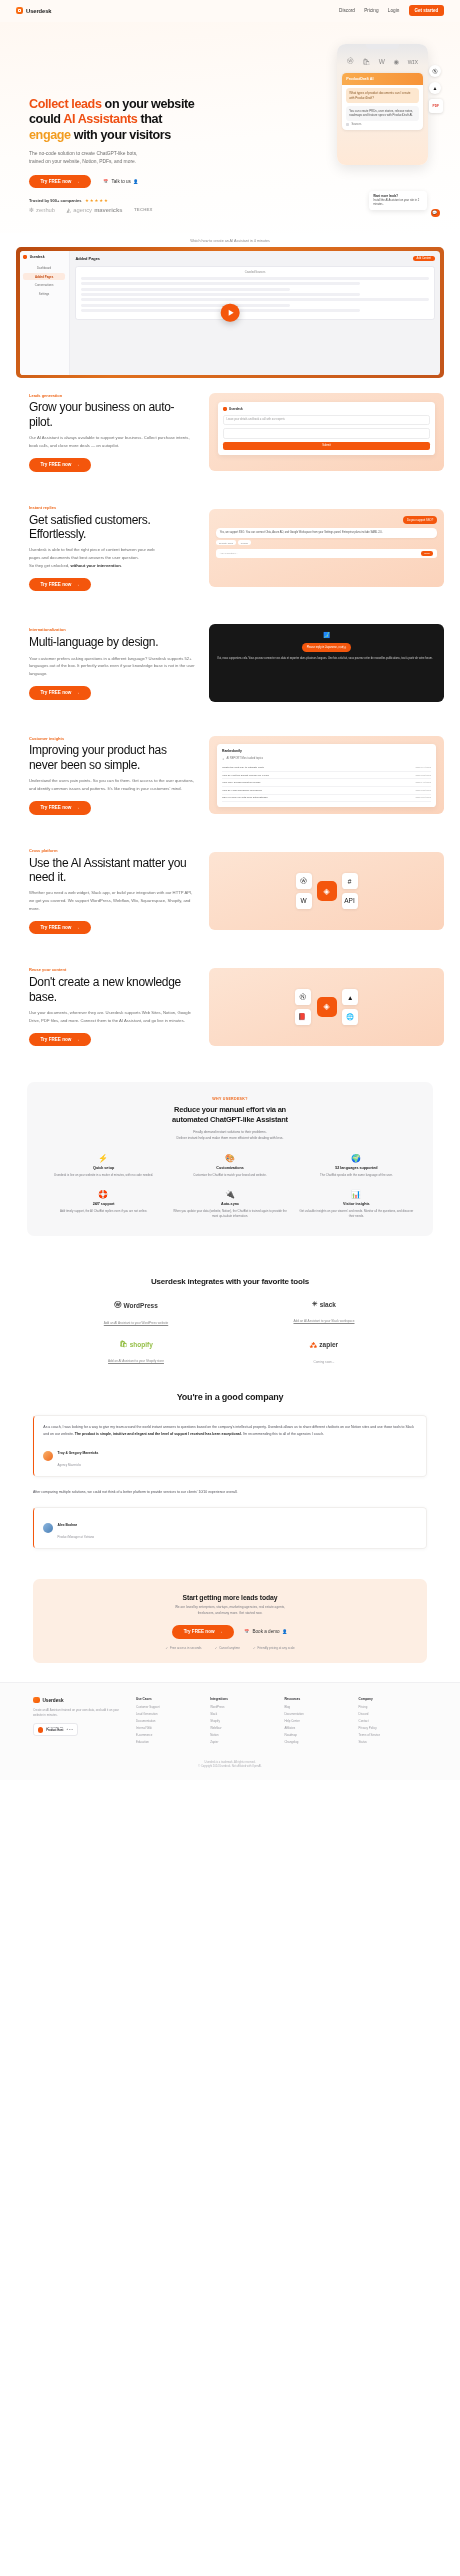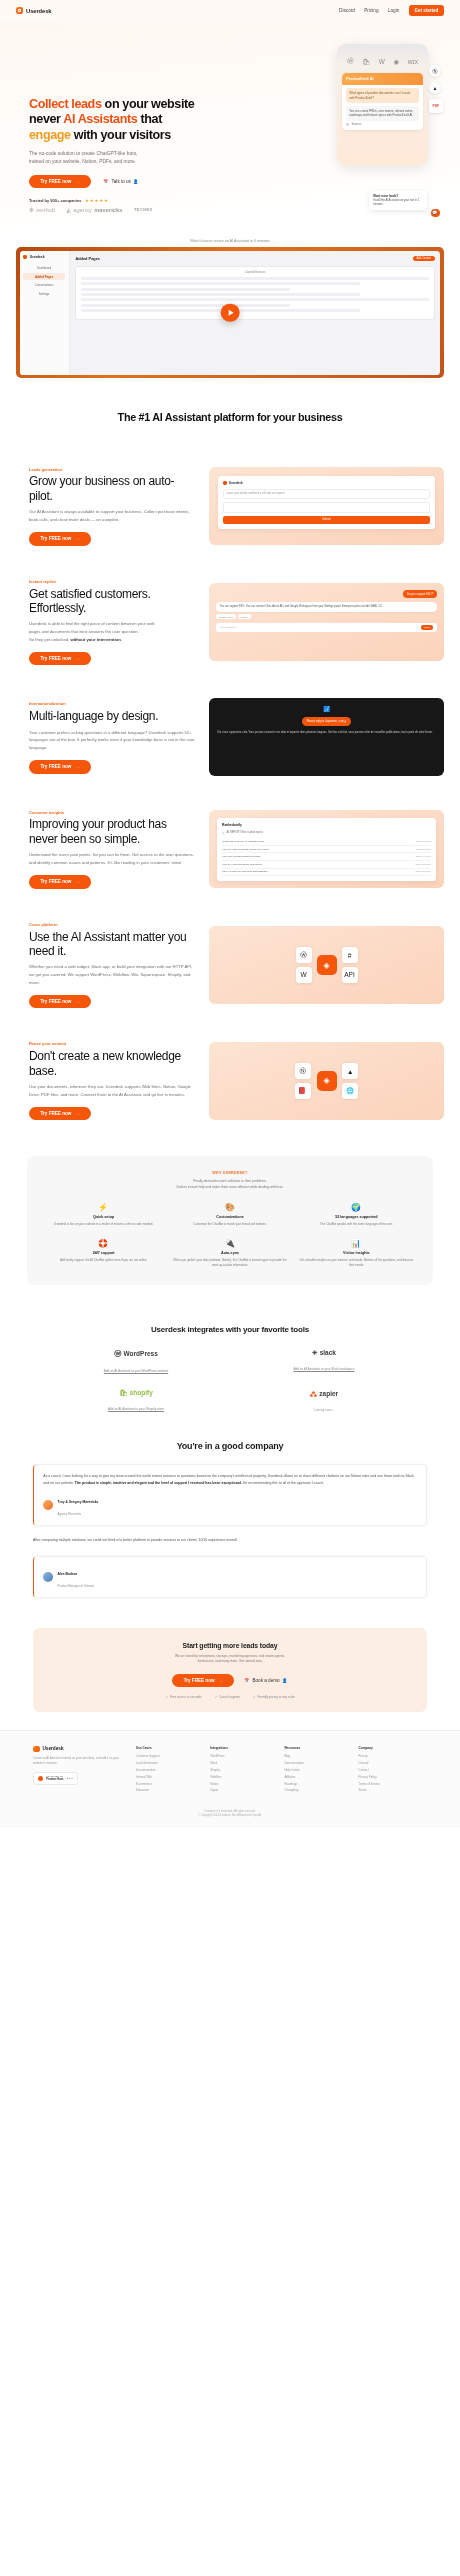--- a/index.html
+++ b/index.html
@@ -279,21 +279,21 @@
       <a href="#">Pricing</a>
       <a href="#">Login</a>
       <button class="btn-start">Get started</button>
     </div>
   </div>
 
   <div class="hero">
     <div class="hero-left">
       <h1 class="hero-title">
         <span class="g1">Collect leads</span><span> on your website</span><br>
-        <span>never </span><span class="g3">AI Assistants</span><span> that</span><br>
+        <span>could </span><span class="g3">AI Assistants</span><span> that</span><br>
         <span class="g4">engage</span><span> with your visitors</span>
       </h1>
       <div class="hero-sub">
         <span>The no-code solution to create ChatGPT-like bots,</span><br>
         <span>trained on your website, Notion, PDFs, and more.</span>
       </div>
       <div class="hero-ctas">
         <button class="btn-primary">
           <span>Try FREE now</span>
           <span>→</span>
@@ -387,21 +387,20 @@
             <div class="vid-line m"></div>
           </div>
         </div>
         <div class="play-btn">
             <i></i>
           </div>
       </div>
     </div>
   </div>
 
-  <div class="platform-h">The #1 AI Assistant platform for your business</div>
 
   <div class="feat">
     <div class="feat-text">
       <div class="feat-eyebrow">Leads generation</div>
       <div class="feat-title">Grow your business on auto-pilot.</div>
       <div class="feat-body">Our AI Assistant is always available to support your business. Collect purchase intents, book calls, and close more deals — on autopilot.</div>
       <button class="btn-primary">
         <span>Try FREE now</span>
         <span>→</span>
       </button>
@@ -548,20 +547,24 @@
       <div class="x-core">◈</div>
       <div class="x-col">
         <div class="x-box">▲</div>
         <div class="x-box">🌐</div>
       </div>
     </div>
   </div>
 
   <div class="why">
     <div class="why-eyebrow">WHY USERDESK?</div>
+    <div class="why-title">
+      <span>Reduce your manual effort via an</span><br>
+      <span>automated ChatGPT-like Assistant</span>
+    </div>
     <div class="why-sub">
       <span>Finally demand instant solutions to their problems.</span><br>
       <span>Deliver instant help and make them more efficient while dealing with less.</span>
     </div>
     <div class="why-grid">
       <div class="why-cell">
         <span class="why-ico">⚡</span>
         <div class="why-h">Quick setup</div>
         <div class="why-p">Userdesk is live on your website in a matter of minutes, with no code needed.</div>
       </div>

